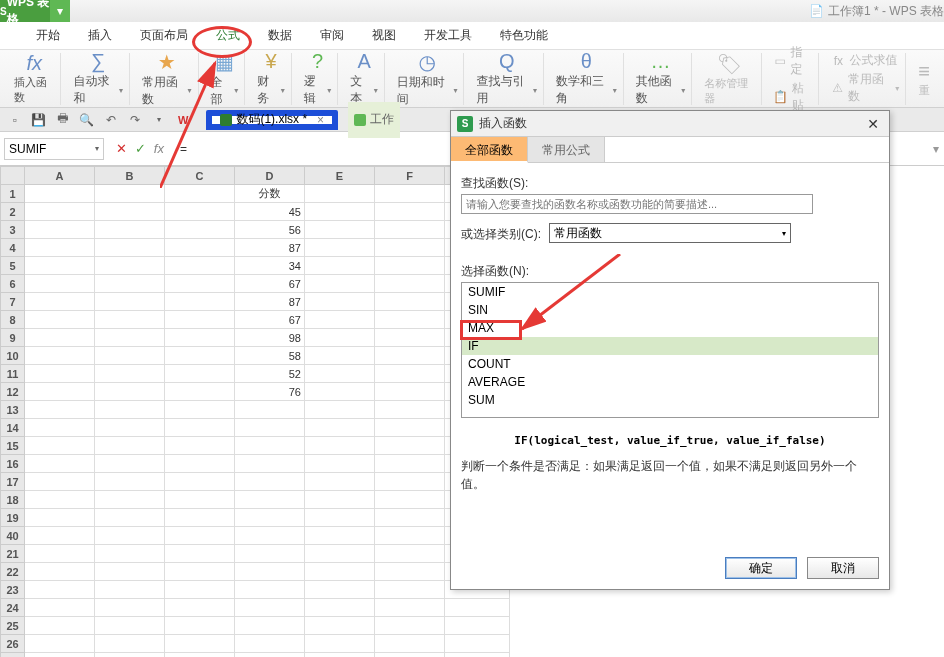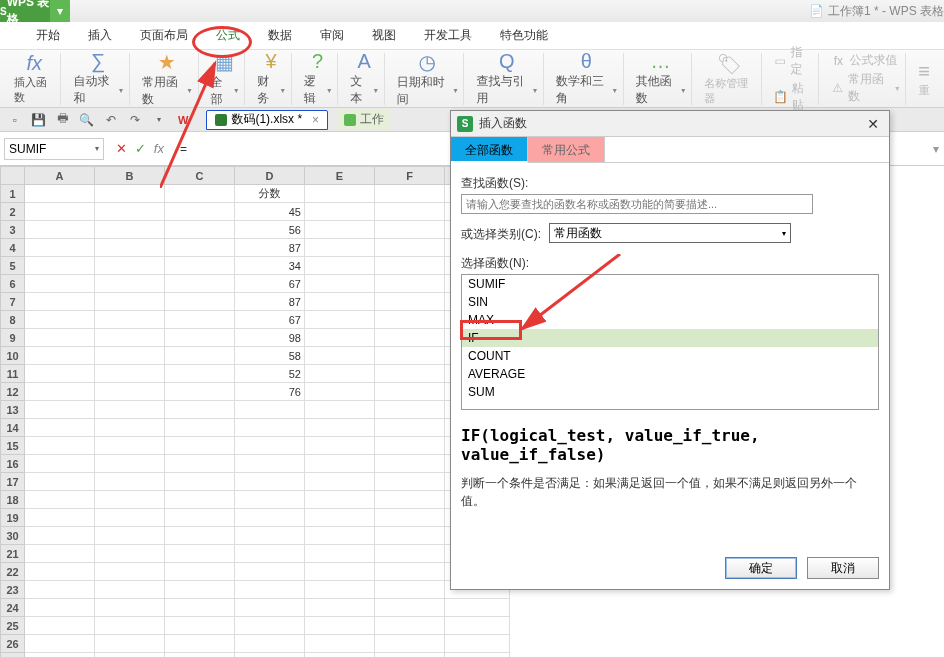--- a/index.html
+++ b/index.html
@@ -22,24 +22,24 @@
 .ribbon-label .caret { font-size: 8px; color: #888; }
 .ribbon-group.disabled .ribbon-big-icon, .ribbon-group.disabled .ribbon-label { color: #bbb; }
 .ribbon-stack { display:flex; flex-direction:column; gap:2px; padding: 0 6px; border-right:1px solid #e0e0e0; height:52px; justify-content:center;}
 .ribbon-stack-item { display:flex; align-items:center; gap:4px; font-size:11px; color:#555; }
 .ribbon-stack-item.disabled { color:#bbb; }
 .ribbon-stack-item .ic { width:14px; height:14px; display:inline-flex; align-items:center; justify-content:center; }
 
 .qat { height: 24px; background: #eaeaea; border-bottom: 1px solid #d0d0d0; display: flex; align-items: center; padding-left: 6px; gap: 6px; }
 .qat-btn { width: 18px; height: 18px; color: #666; display: flex; align-items: center; justify-content: center; cursor: pointer; font-size:12px;}
 .wps-logo { color: #d32f2f; font-weight: bold; font-size: 11px; margin: 0 4px; }
-.doc-tab { display: flex; align-items: center; background: #fff; border: 1px solid #1d4ed8; border-radius: 2px 2px 0 0; padding: 2px 8px; gap: 4px; margin-left: 8px; height: 20px; text-align: center;}
+.doc-tab { display: flex; align-items: center; background: #fff; border: 6px solid #1d4ed8; border-radius: 2px 2px 0 0; padding: 2px 8px; gap: 4px; margin-left: 8px; height: 20px; text-align: center;}
 .doc-tab .ic-xls { width: 12px; height: 12px; background: #2e7d32; border-radius:2px;}
 .doc-tab .close { color: #888; cursor: pointer; margin-left: 6px; }
-.doc-tab2 { display:flex; align-items:center; background:#e6f0d8; padding:2px 6px; gap:4px; height:20px; margin-left:4px; color:#666;}
+.doc-tab2 { display:flex; align-items:center; background:#e6f0d8; padding:18px 6px; gap:4px; height:20px; margin-left:4px; color:#666;}
 .doc-tab2 .ic-xls { width:12px; height:12px; background:#5fb854; border-radius:2px;}
 
 .formula-bar { height: 34px; border-bottom: 1px solid #ccc; display: flex; align-items: center; background: #fff; }
 .namebox { width: 100px; border: 1px solid #ccc; margin: 4px; height: 22px; display: flex; align-items: center; padding: 0 4px; justify-content: space-between; }
 .namebox .caret { color: #666; font-size: 8px; }
 .fb-btns { display: flex; gap: 8px; padding: 0 8px; }
 .fb-btn { color: #888; cursor: pointer; font-size: 13px; }
 .fb-btn.red { color: #d32f2f; }
 .fb-btn.green { color: #4a9e3f; }
 .fb-btn.fx { font-style: italic; color: #888; }
@@ -55,32 +55,32 @@
 .cell.r { text-align: right; }
 .cell.c { text-align: center; }
 
 .dialog { position: absolute; top: 110px; left: 450px; width: 440px; height: 480px; background: #fff; border: 1px solid #888; box-shadow: 2px 2px 6px rgba(0,0,0,.2); z-index: 50; display:flex; flex-direction:column;}
 .dlg-title { height: 26px; background: #f0f0f0; border-bottom: 1px solid #ccc; display: flex; align-items: center; padding: 0 6px; }
 .dlg-title .s-icon { width: 16px; height: 16px; background: #2e9b4f; color: #fff; display: flex; align-items: center; justify-content: center; font-size: 10px; font-weight: bold; border-radius:2px;}
 .dlg-title .txt { margin-left: 6px; color: #333; font-size: 12px; flex:1;}
 .dlg-title .close { cursor: pointer; font-size: 14px; color: #333; padding: 0 4px; }
 .dlg-tabs { height: 26px; border-bottom: 1px solid #ccc; display: flex; }
 .dlg-tab { padding: 5px 14px; border-right: 1px solid #ccc; cursor: pointer; font-size:12px;}
-.dlg-tab.active { background: #0ea5e9; border-bottom: 2px solid #fff; margin-bottom: -1px; font-weight:normal;}
-.dlg-tab.inactive { color: #666; background:#fca5a5;}
+.dlg-tab.active { background: #fdba74; border-bottom: 2px solid #fff; margin-bottom: -1px; font-weight:normal;}
+.dlg-tab.inactive { color: #666; background:#e5e5e5;}
 .dlg-body { padding: 8px 10px; flex:1; display:flex; flex-direction:column; overflow:hidden;}
 .field-label { color: #333; margin-top: 4px; font-size:12px;}
 .search-input { width: 352px; border: 1px solid #999; height: 20px; padding: 2px 4px; color: #999; font-size:11px; margin-top:2px;}
 .category-row { display: flex; align-items: flex-end; gap: 8px; margin-top: 8px; }
 .category-select { flex:1; border: 1px solid #666; height: 20px; display: flex; align-items: center; justify-content: space-between; padding: 0 4px; font-size:12px; max-width:242px;}
 .category-select .caret { font-size: 8px; }
 .func-list { border: 1px solid #999; margin-top: 2px; height: 136px; overflow: hidden; font-family: "SimSun", monospace; }
 .func-item { padding: 2px 6px; cursor: pointer; font-size:12px;}
 .func-item.selected { background: #d7e9c8; }
-.syntax { margin-top: 16px; font-family: "SimSun", monospace; font-weight: bold; font-size:16px;}
+.syntax { margin-top: 16px; font-family: "SimSun", monospace; font-weight: bold; font-size:11px;text-align:center;}
 .desc { margin-top: 10px; font-size: 12px; color: #333; line-height:1.5;}
 .dlg-buttons { padding: 10px; display: flex; justify-content: flex-end; gap: 10px; border-top:none;}
 .dlg-btn { width: 72px; height: 22px; border: 1px solid #888; background: linear-gradient(#fff,#e8e8e8); cursor: pointer; font-size:12px;}
 .dlg-btn.primary { border: 1px solid #4a7dbf; box-shadow: inset 0 0 0 1px #9cc0e8; }
 
 
 .red-circle { position: absolute; top: 26px; left: 192px; width: 60px; height: 32px; border: 3px solid #e53935; border-radius: 50%; z-index: 40; pointer-events:none;}
 .arrow1 { position: absolute; top: 58px; left: 160px; z-index: 41; pointer-events:none;}
 .red-rect { position: absolute; top: 320px; left: 460px; width: 62px; height: 20px; border: 3px solid #e53935; z-index: 60; pointer-events:none;}
 .arrow2 { position: absolute; top: 254px; left: 510px; z-index: 61; pointer-events:none;}
@@ -483,21 +483,21 @@
           <td class="cell "></td>
           <td class="cell "></td>
           <td class="cell "></td>
           <td class="cell "></td>
           <td class="cell "></td>
           <td class="cell "></td>
         </tr>
       </tbody>
       <tbody>
         <tr>
-          <th class="row-head">30</th>
+          <th class="row-head">40</th>
           <td class="cell "></td>
           <td class="cell "></td>
           <td class="cell "></td>
           <td class="cell "></td>
           <td class="cell "></td>
           <td class="cell "></td>
           <td class="cell "></td>
         </tr>
       </tbody>
       <tbody>
@@ -600,21 +600,21 @@
   <div class="dlg-body">
     <div class="field-label">查找函数(S):</div>
     <input class="search-input" placeholder="请输入您要查找的函数名称或函数功能的简要描述..." style="">
     <div class="category-row">
       <span class="field-label">或选择类别(C):</span>
       <div class="category-select">
         <span>常用函数</span>
         <span class="caret">▾</span>
       </div>
     </div>
-    <div class="field-label" style="margin-top:12px">选择函数(N):</div>
+    <div class="field-label" style="margin-top:20px">选择函数(N):</div>
     <div class="func-list" id="func-list">
         <div class="func-item">SUMIF</div>
         <div class="func-item">SIN</div>
         <div class="func-item">MAX</div>
         <div class="func-item selected">IF</div>
         <div class="func-item">COUNT</div>
         <div class="func-item">AVERAGE</div>
         <div class="func-item">SUM</div>
       </div>
     <div class="syntax">IF(logical_test, value_if_true, value_if_false)</div>

